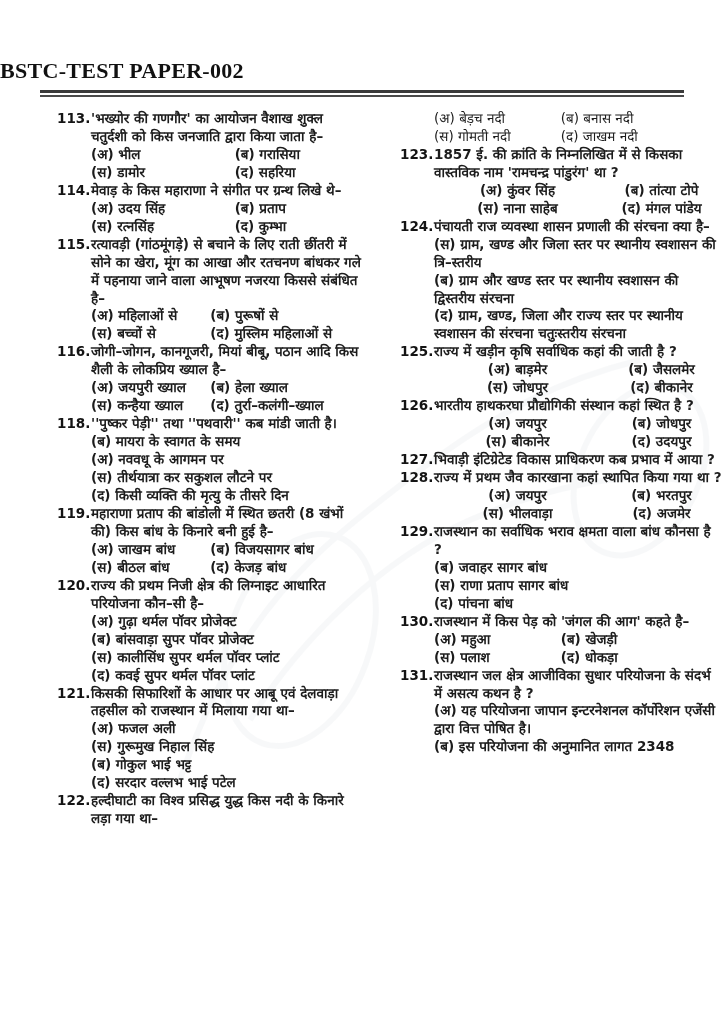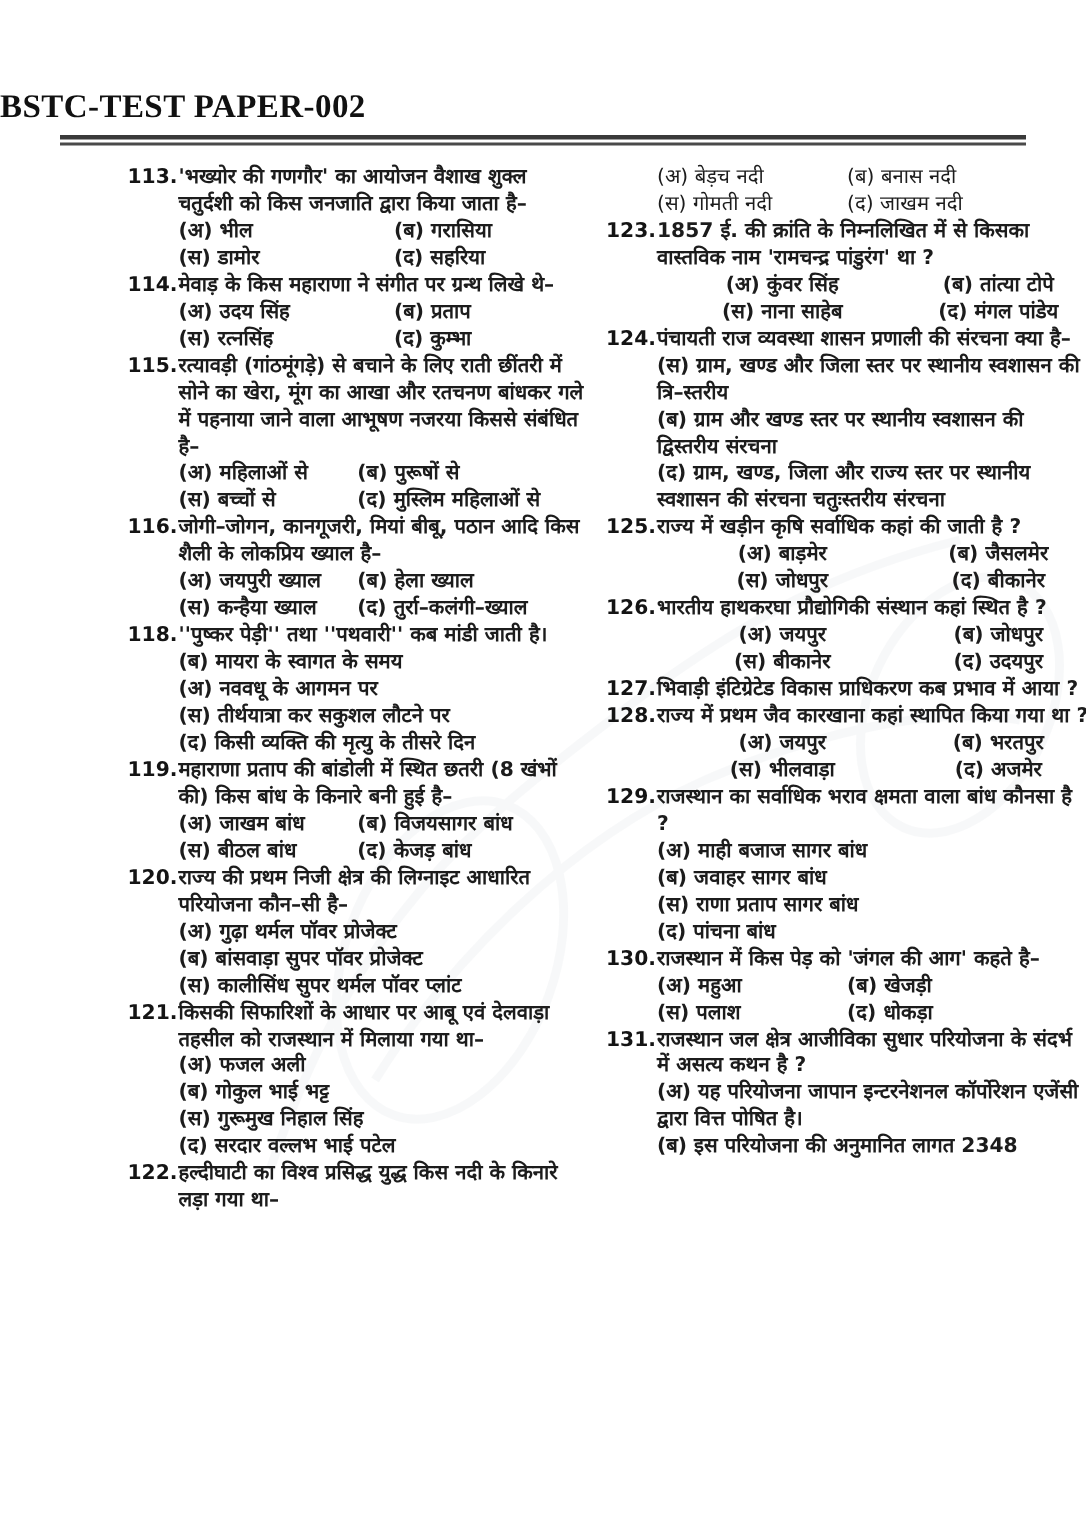--- a/index.html
+++ b/index.html
@@ -42,22 +42,22 @@
   .content {
     position: absolute;
     top: 110px;
     left: 57px;
     right: 26px;
     display: flex;
     gap: 14px;
     font-size: 13.5px;
     line-height: 1.33;
   }
-  .col-left  { width: 305px; flex: 0 0 auto; margin-left: 28px; }
-  .col-right { width: 322px; flex: 0 0 auto; }
+  .col-left  { width: 305px; flex: 0 0 auto; }
+  .col-right { width: 322px; flex: 0 0 auto; margin-left: 24px; }
   .question {
     display: flex;
     align-items: flex-start;
   }
   .q-num {
     flex: 0 0 34px;
     font-weight: bold;
     color: #141414;
   }
   .q-body { flex: 1 1 auto; min-width: 0; font-weight: bold; }
@@ -182,32 +182,33 @@
   </div>
 
   <div class="question">
     <span class="q-num">120.</span>
     <div class="q-body">
       <div class="q-text">राज्य की प्रथम निजी क्षेत्र की लिग्नाइट आधारित परियोजना कौन–सी है–</div>
       <div class="opts stack">
               <div class="opt">(अ) गुढ़ा थर्मल पॉवर प्रोजेक्ट</div>
               <div class="opt">(ब) बांसवाड़ा सुपर पॉवर प्रोजेक्ट</div>
               <div class="opt">(स) कालीसिंध सुपर थर्मल पॉवर प्लांट</div>
+              <div class="opt">(द) कवई सुपर थर्मल पॉवर प्लांट</div>
             </div>
     </div>
   </div>
 
   <div class="question">
     <span class="q-num">121.</span>
     <div class="q-body">
       <div class="q-text">किसकी सिफारिशों के आधार पर आबू एवं देलवाड़ा तहसील को राजस्थान में मिलाया गया था–</div>
       <div class="opts stack">
               <div class="opt">(अ) फजल अली</div>
+              <div class="opt">(स) गुरूमुख निहाल सिंह</div>
               <div class="opt">(ब) गोकुल भाई भट्ट</div>
-              <div class="opt">(स) गुरूमुख निहाल सिंह</div>
               <div class="opt">(द) सरदार वल्लभ भाई पटेल</div>
             </div>
     </div>
   </div>
 
   <div class="question">
     <span class="q-num">122.</span>
     <div class="q-body">
       <div class="q-text">हल्दीघाटी का विश्व प्रसिद्ध युद्ध किस नदी के किनारे लड़ा गया था–</div>
 
@@ -294,21 +295,20 @@
               <div class="opt">(द) अजमेर</div>
             </div>
     </div>
   </div>
 
   <div class="question">
     <span class="q-num">129.</span>
     <div class="q-body">
       <div class="q-text">राजस्थान का सर्वाधिक भराव क्षमता वाला बांध कौनसा है ?</div>
       <div class="opts stack">
-              <div class="opt">(अ) माही बजाज सागर बांध</div>
               <div class="opt">(ब) जवाहर सागर बांध</div>
               <div class="opt">(स) राणा प्रताप सागर बांध</div>
               <div class="opt">(द) पांचना बांध</div>
             </div>
     </div>
   </div>
 
   <div class="question">
     <span class="q-num">130.</span>
     <div class="q-body">

